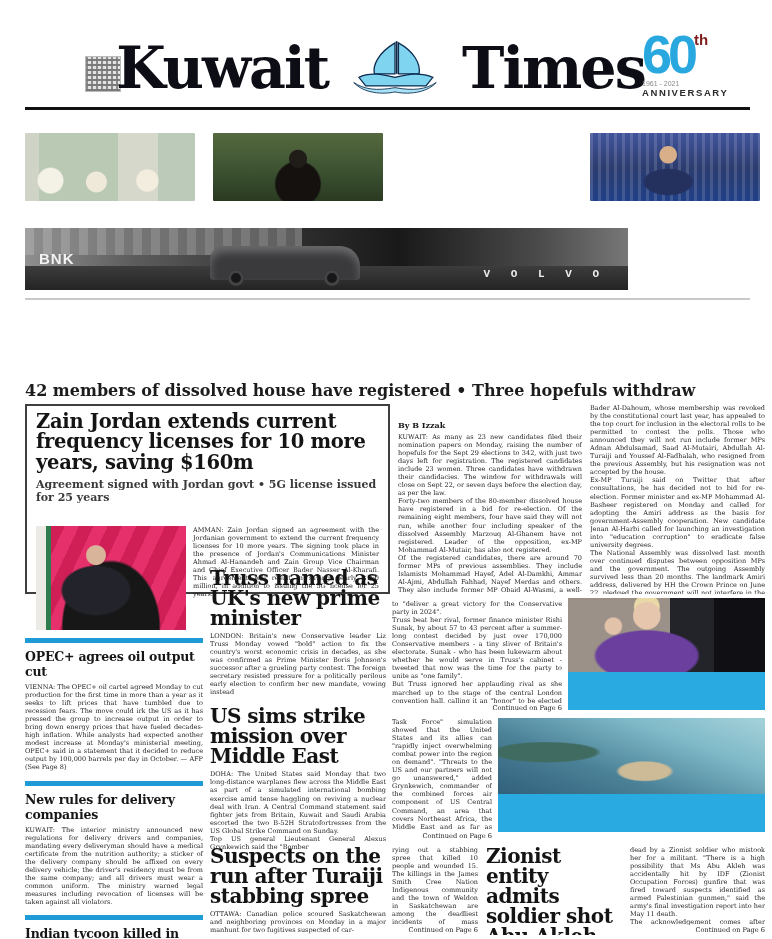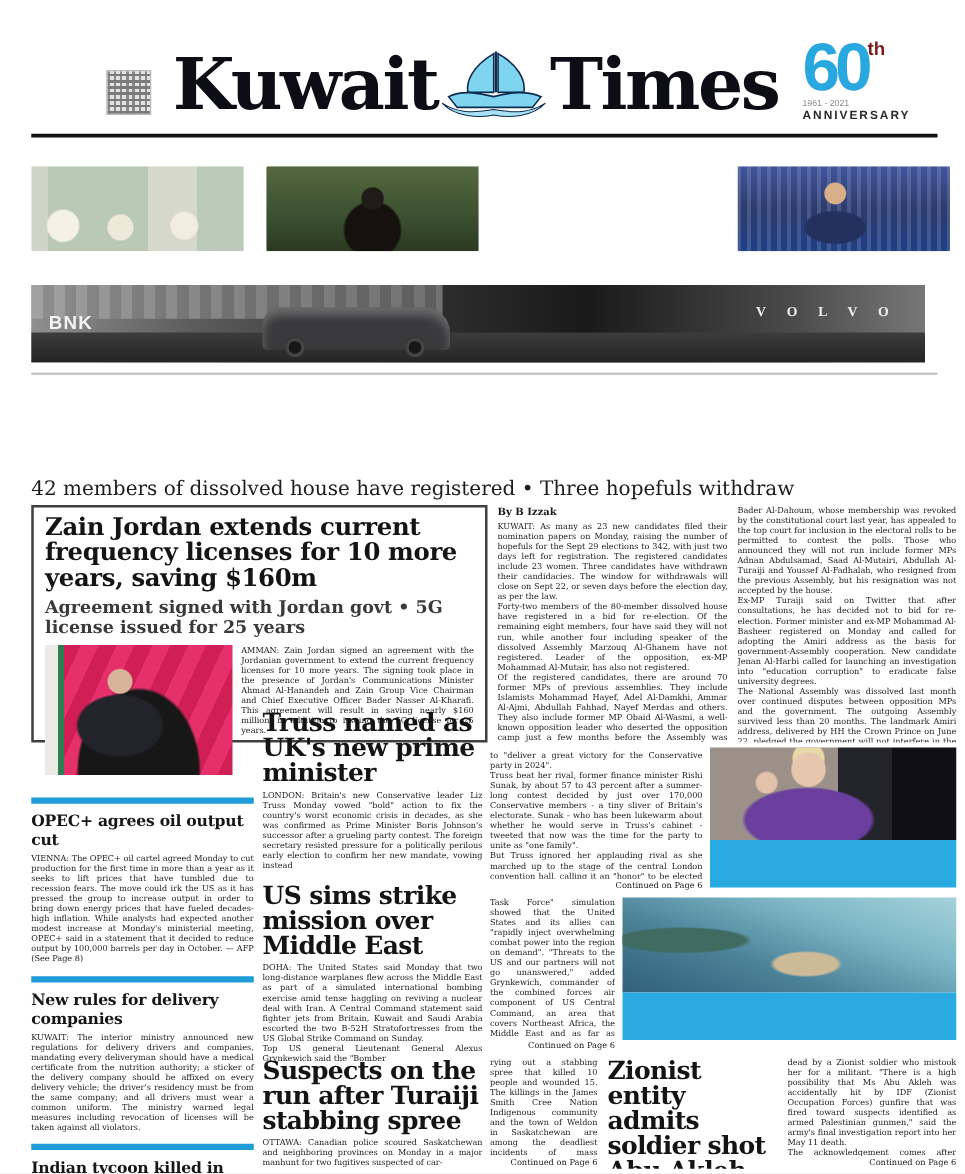--- a/index.html
+++ b/index.html
@@ -4,21 +4,21 @@
 <style>
   html,body{margin:0;padding:0;background:#e8e8e8;}
   #page{position:relative;width:772px;height:939px;background:#fff;margin:0 auto;
         font-family:"DejaVu Serif",serif;color:#1a1a1a;overflow:hidden;}
   .abs{position:absolute;}
   
   #qr{left:85px;top:56px;width:34px;height:34px;border:1px solid #bbb;
       background:
         repeating-linear-gradient(0deg,#7a7a7a 0 2px,transparent 2px 5px),
         repeating-linear-gradient(90deg,#8a8a8a 0 2px,#e3e3e3 2px 5px);}
-  #masthead{left:118px;top:28px;width:525px;height:78px;display:flex;align-items:center;justify-content:center;gap:2px;}
+  #masthead{left:118px;top:28px;width:525px;height:78px;display:flex;align-items:center;justify-content:center;gap:24px;}
   .mast-word{font-weight:900;font-size:57px;letter-spacing:-2px;color:#0d0d16;line-height:1;}
   #ship{width:86px;height:58px;flex:0 0 auto;}
   #logo60{left:642px;top:30px;width:118px;height:78px;}
   #logo60 .num{font-family:"Liberation Sans",sans-serif;font-weight:bold;font-size:54px;color:#29a8e0;line-height:0.9;letter-spacing:-4px;}
   #logo60 .sup{font-family:"Liberation Sans",sans-serif;font-weight:bold;font-size:15px;color:#7f1d1d;vertical-align:28px;letter-spacing:0;}
   #logo60 .years{font-family:"Liberation Sans",sans-serif;font-size:7px;color:#8a8a8a;margin-top:1px;}
   #logo60 .ann{font-family:"Liberation Sans",sans-serif;font-weight:bold;font-size:9.5px;letter-spacing:1.6px;color:#2b2b2b;}
   #headrule{left:25px;top:107px;width:725px;height:3px;background:#111;}
   
   .strip-photo{top:133px;width:170px;height:68px;border-radius:1px;}
@@ -34,50 +34,50 @@
   #ph3{left:402px;background:
       radial-gradient(ellipse at 25% 35%,#4f7a6d 0 14%,transparent 16%),
       radial-gradient(ellipse at 70% 60%,#c9b491 0 16%,transparent 18%),
       linear-gradient(115deg,#93b3ab 0%,#5f93a0 30%,#bfae8e 55%,#68playback 0,#6f9fad 80%,#9cb7b3 100%);}
   #ph4{left:590px;background:
       radial-gradient(circle at 46% 32%,#d8af89 0 8%,transparent 9%),
       radial-gradient(ellipse at 46% 72%,#24315e 0 18%,transparent 20%),
       repeating-linear-gradient(90deg,rgba(255,255,255,.14) 0 3px,transparent 3px 8px),
       linear-gradient(180deg,#41549c 0%,#2c3c6f 50%,#1f3f86 100%);}
   
-  #ad{left:25px;top:228px;width:715px;height:62px;overflow:hidden;
-      background:linear-gradient(90deg,#8f8f8f 0%,#5c5c5c 18%,#2e2e2e 45%,#191919 62%,#4a4a4a 85%,#777 100%);}
+  #ad{left:25px;top:228px;width:591px;height:62px;overflow:hidden;
+      background:linear-gradient(90deg,#8f8f8f 0%,#5c5c5c 18%,#2e2e2e 45%,#191919 62%,#4a4a4a 85%,#777 100%);padding-left:12px;}
   #ad .bldg{position:absolute;left:0;top:0;width:46%;height:44%;
       background:repeating-linear-gradient(90deg,#b5b5b5 0 9px,#8e8e8e 9px 18px);opacity:.5;}
   #ad .road{position:absolute;left:0;bottom:0;width:100%;height:38%;
       background:linear-gradient(180deg,#3c3c3c,#242424);}
   #car{position:absolute;left:185px;top:18px;width:150px;height:34px;background:#3a3a3c;
       border-radius:14px 20px 4px 4px;box-shadow:inset 0 6px 8px rgba(255,255,255,.25);}
   #car::before,#car::after{content:"";position:absolute;bottom:-6px;width:16px;height:16px;border-radius:50%;
       background:#17171a;box-shadow:inset 0 0 0 3px #444;}
   #car::before{left:18px;} #car::after{right:20px;}
   #ad .bnk{position:absolute;left:14px;top:22px;color:#f2f2f2;
       font-family:"Liberation Sans",sans-serif;font-weight:bold;font-size:15px;letter-spacing:1px;}
-  #ad .volvo{position:absolute;right:22px;top:16px;color:#ededed;
-      font-family:Liberation Serif, serif;font-weight:bold;font-size:11px;letter-spacing:7px;}
+  #ad .volvo{position:absolute;right:22px;top:40px;color:#ededed;
+      font-family:Liberation Mono, monospace;font-weight:bold;font-size:11px;letter-spacing:7px;}
   
   #toprule{left:25px;top:298px;width:725px;height:2px;background:#c9c9c9;}
   #lead-headline{left:22px;top:303px;width:730px;font-weight:900;font-size:42px;line-height:0.93;
       text-align:center;letter-spacing:-1px;color:#121212;}
-  #lead-deck{left:25px;top:381px;width:725px;font-weight:normal;font-size:16px;color:#1c1c1c;}
+  #lead-deck{left:25px;top:381px;width:725px;font-weight:bold;font-size:16px;color:#1c1c1c;}
   
   .bt{font-size:6.5px;line-height:1.24;text-align:justify;color:#1d1d1d;white-space:pre-line;margin:0;}
-  .byline{font-weight:bold;font-size:8px;margin:0 0 3px 0;}
+  .byline{font-weight:bold;font-size:8px;margin:16px 0 3px 0;}
   .more{font-weight:normal;font-size:6.6px;text-align:right;margin-top:1px;}
   .colflex{display:flex;flex-direction:column;}
   .colflex .bt{flex:1;min-height:0;overflow:hidden;}
   
   #zain-box{left:25px;top:404px;width:365px;height:190px;border:2px solid #3f3f3f;box-sizing:border-box;padding:6px 9px;}
   #zain-box h2{margin:0;font-size:19.5px;line-height:1.04;font-weight:900;letter-spacing:-0.3px;color:#141414;}
-  #zain-box .deck{font-weight:bold;font-size:14px;color:#3a3a3a;margin:5px 0 6px 0;}
+  #zain-box .deck{font-weight:bold;font-size:11px;color:#3a3a3a;margin:5px 0 22px 0;}
   #zain-row{display:flex;gap:7px;}
   #zain-photo{width:150px;height:104px;flex:0 0 auto;
       background:
         radial-gradient(circle at 40% 28%,#d8b49a 0 8%,transparent 9%),
         radial-gradient(ellipse at 40% 62%,#23242b 0 26%,transparent 28%),
         radial-gradient(ellipse at 50% 97%,#171717 0 45%,transparent 47%),
         linear-gradient(90deg,#eceae4 0 7%,#2f7d4e 7% 10%,transparent 10%),
         repeating-linear-gradient(115deg,#e5306b 0 13px,#cf1f56 13px 26px);}
   #zain-row .bt{width:190px;}
   

